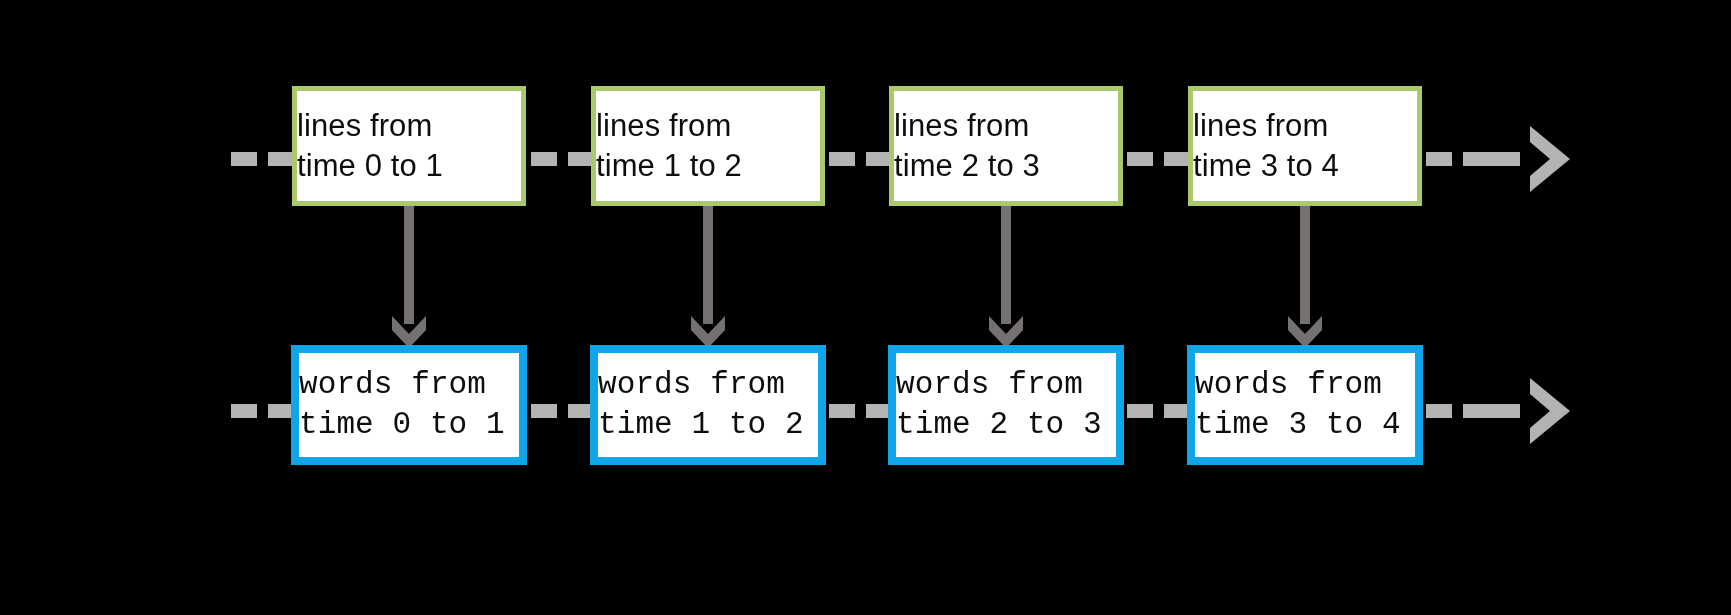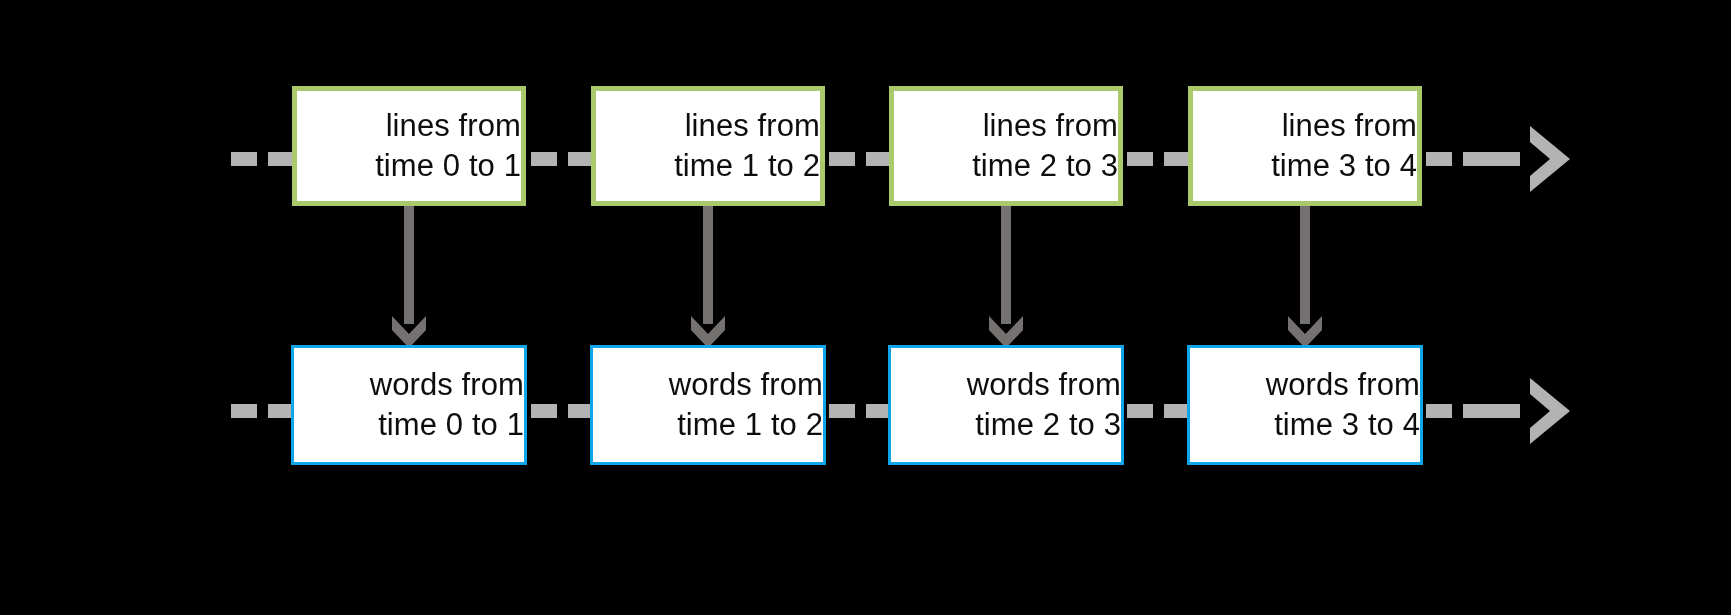--- a/index.html
+++ b/index.html
@@ -16,32 +16,33 @@
     font-family: "Liberation Sans", sans-serif;
   }
 
   
   .node {
     position: absolute;
     box-sizing: border-box;
     background: #FFFFFF;
     display: flex;
     flex-direction: column;
-    align-items: flex-end;
+    align-items: flex-start;
     justify-content: center;
     line-height: 1.30;
     color: #0d0d0d;
     text-align: center;
     letter-spacing: 0.1px;
   }
   .node.lines {
     border: 5px solid #A9C96B;
   }
   .node.words {
-    border: 3px solid #0ea5e9;
+    border: 8px solid #0ea5e9;
+    font-family: Liberation Mono, monospace;
   }
   .node .ln {
     display: block;
     white-space: nowrap;
   }
 
   
   .dash {
     position: absolute;
     height: 14px;

